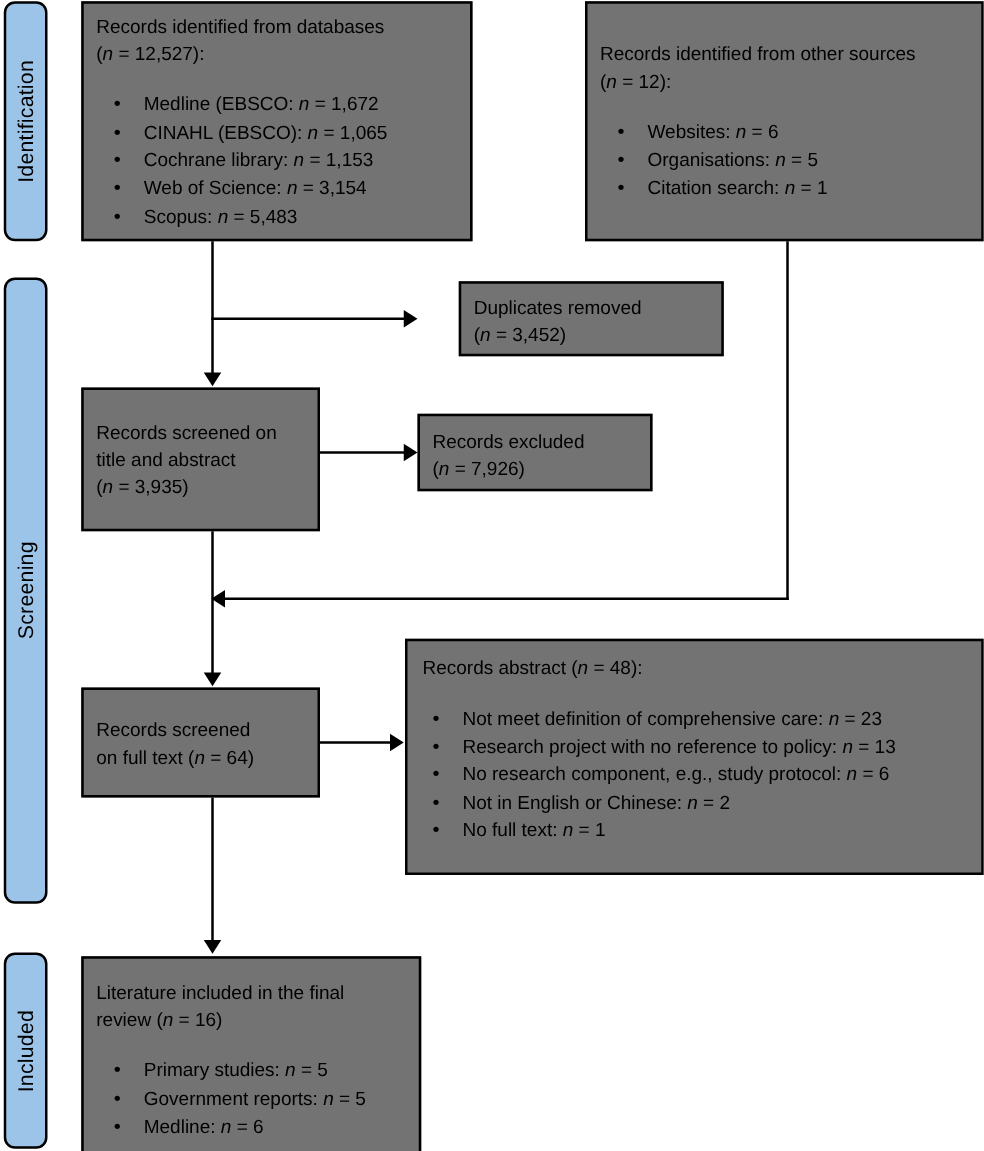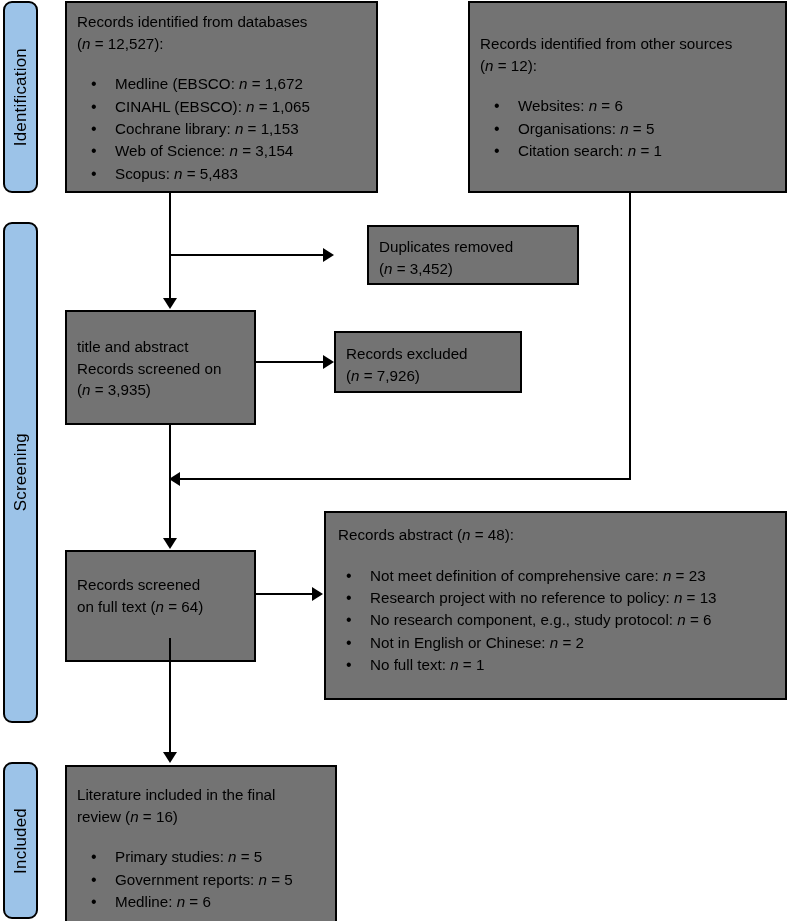--- a/index.html
+++ b/index.html
@@ -122,31 +122,31 @@
       <li><span>Citation search: </span><em>n</em><span> = 1</span></li>
     </ul>
   </div>
 
   <div class="box" style="left:335px;top:225px;width:212px;height:60px;padding-top:9px;margin-left:32px;">
     <span class="hdr">Duplicates removed</span>
     <span class="hdr"><span>(</span><em>n</em><span> = 3,452)</span></span>
   </div>
 
   <div class="box" style="left:65px;top:310px;width:191px;height:115px;padding-top:24px;">
+    <span class="hdr">Records screened on</span>
     <span class="hdr">title and abstract</span>
-    <span class="hdr">Records screened on</span>
     <span class="hdr"><span>(</span><em>n</em><span> = 3,935)</span></span>
   </div>
 
   <div class="box" style="left:334px;top:331px;width:188px;height:62px;padding-top:10px;">
     <span class="hdr">Records excluded</span>
     <span class="hdr"><span>(</span><em>n</em><span> = 7,926)</span></span>
   </div>
 
-  <div class="box" style="left:65px;top:550px;width:191px;height:112px;padding-top:22px;">
+  <div class="box" style="left:65px;top:550px;width:191px;height:88px;padding-top:22px;">
     <span class="hdr">Records screened</span>
     <span class="hdr"><span>on full text (</span><em>n</em><span> = 64)</span></span>
   </div>
 
   <div class="box tight" style="left:324px;top:511px;width:463px;height:189px;padding-top:11px;padding-left:12px;">
     <span class="hdr"><span>Records abstract (</span><em>n</em><span> = 48):</span></span>
     <ul>
       <li><span>Not meet definition of comprehensive care: </span><em>n</em><span> = 23</span></li>
       <li><span>Research project with no reference to policy: </span><em>n</em><span> = 13</span></li>
       <li><span>No research component, e.g., study protocol: </span><em>n</em><span> = 6</span></li>

